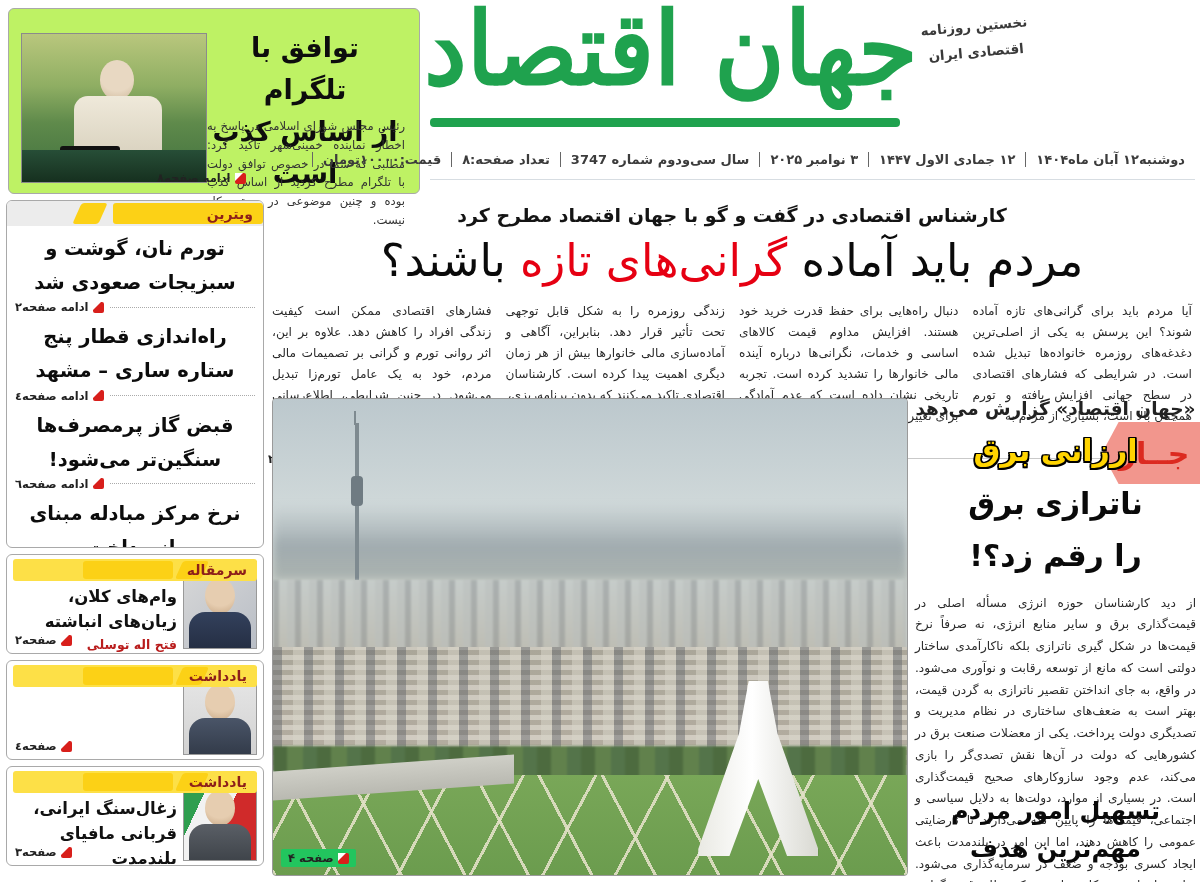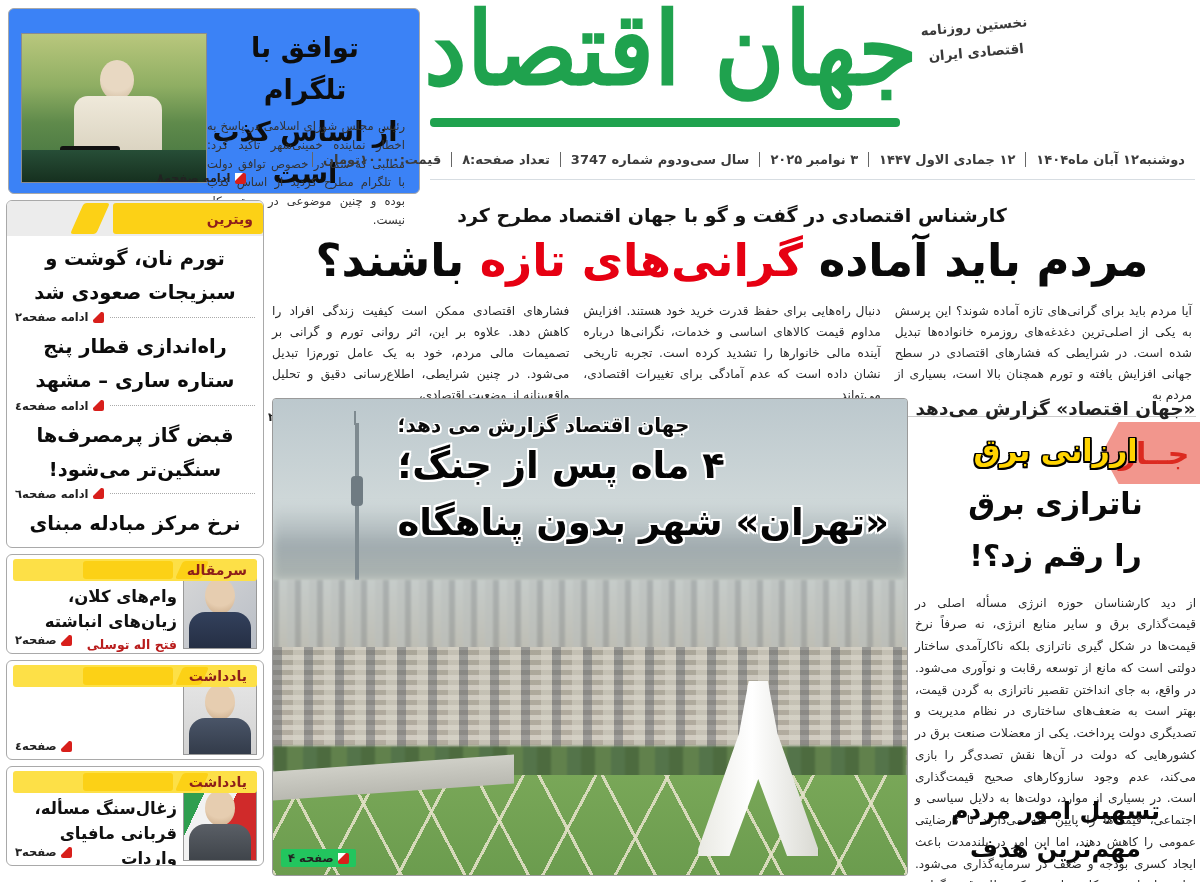--- a/index.html
+++ b/index.html
@@ -2,21 +2,21 @@
 <html lang="fa" dir="rtl"><head>
 <meta charset="utf-8">
 <style>
   * { margin:0; padding:0; box-sizing:border-box; }
   html,body { width:1200px; height:882px; background:#fff; overflow:hidden;
     font-family:"DejaVu Sans","Liberation Sans",sans-serif; }
   .abs { position:absolute; }
   body { position:relative; direction:rtl; color:#1c1c1c; }
 
   
-  .topleft { left:8px; top:8px; width:412px; height:186px; border:1px solid #a9a9a9; border-radius:6px; background:#3b82f6; }
+  .topleft { left:8px; top:8px; width:412px; height:186px; border:1px solid #a9a9a9; border-radius:6px; background:#bef264; }
   .topleft .photo { position:absolute; left:12px; top:24px; width:186px; height:150px; border:1px solid #8b8b8b;
     background:linear-gradient(180deg,#b9c77d 0%,#8fae63 35%,#5f8a4b 60%,#3f6f3e 100%); overflow:hidden; }
   .topleft .photo .head { position:absolute; left:78px; top:26px; width:34px; height:40px; border-radius:50%;
     background:radial-gradient(circle at 50% 35%, #e8d8c2 0 55%, #cdb79a 100%); }
   .topleft .photo .shirt { position:absolute; left:52px; top:62px; width:88px; height:60px; border-radius:14px 14px 0 0;
     background:linear-gradient(180deg,#efe9da,#d9d2bf); }
   .topleft .photo .desk { position:absolute; left:0; bottom:0; width:100%; height:32px;
     background:linear-gradient(180deg,#274e37,#16301f); }
   .topleft .photo .mic { position:absolute; left:38px; bottom:26px; width:60px; height:10px; background:#111; border-radius:3px; }
   .topleft h2 { position:absolute; right:14px; top:18px; width:200px; text-align:center;
@@ -44,21 +44,21 @@
   .tagline { position:absolute; left:480px; top:14px; width:130px; text-align:center; transform:rotate(-5deg);
     font-size:13.5px; font-weight:bold; color:#3a3a3a; line-height:1.9; }
   .dateline { position:absolute; left:0; top:152px; width:100%; display:flex; direction:rtl;
     justify-content:space-between; border-bottom:1px solid #d7dde2; padding-bottom:12px; }
   .dateline span { font-size:13px; font-weight:bold; color:#3c3c3c; padding:0 10px;
     border-left:1.5px solid #666; white-space:nowrap; }
 
   
   .lead { left:268px; top:202px; width:928px; height:192px; }
   .lead .kicker { text-align:center; font-size:19px; font-weight:bold; color:#141414; margin-top:2px; }
-  .lead h1 { text-align:center; font-size:45px; font-weight:bold; color:#0a0a0a; margin-top:8px; letter-spacing:-1px; }
+  .lead h1 { text-align:center; font-size:45px; font-weight:normal; color:#0a0a0a; margin-top:8px; letter-spacing:-1px; }
   .lead h1 .red { color:#e60012; }
   .lead .cols { display:flex; direction:rtl; gap:14px; margin-top:14px; padding:0 4px; }
   .lead .col { flex:1; font-size:12.2px; line-height:1.72; text-align:justify; color:#2b2b2b; }
   .lead .cont-row { margin-top:4px; }
 
   
   .photo-box { left:272px; top:398px; width:636px; height:478px; border:1.5px solid #9a9a9a; border-radius:4px;
     overflow:hidden; background:#cfd6d6; }
   .ph-sky { position:absolute; left:0; top:0; width:100%; height:40%;
     background:linear-gradient(180deg,#bcc8cd 0%,#d4dcdc 70%,#c9cfc9 100%); }
@@ -109,21 +109,21 @@
     text-shadow:-1.5px -1.5px 0 #000,1.5px -1.5px 0 #000,-1.5px 1.5px 0 #000,1.5px 1.5px 0 #000,0 -1.5px #000,0 1.5px #000,-1.5px 0 #000,1.5px 0 #000; }
   .power .body { margin-top:10px; font-size:12.1px; line-height:1.8; text-align:justify; color:#2a2a2a; }
 
   
   .digital { left:915px; top:792px; width:281px; height:84px; }
   .digital h1 { text-align:center; font-size:24px; font-weight:bold; color:#0a0a0a; line-height:1.6; }
 
   
   .side { left:6px; top:200px; width:258px; }
   .sbox { border:1px solid #a9a9a9; border-radius:6px; background:#fff; overflow:hidden; position:relative; }
-  .hdr { height:35px; background:#ececec; position:relative; display:flex; direction:rtl; align-items:center; }
+  .hdr { height:25px; background:#ececec; position:relative; display:flex; direction:rtl; align-items:center; }
   .hdr .band { position:absolute; top:2px; bottom:2px; border-radius:3px; background:#fcd116; }
   .hdr .chip { position:absolute; top:2px; bottom:2px; width:26px; background:#fcd116; transform:skewX(-24deg); border-radius:3px; }
   .hdr .lab { position:relative; z-index:2; font-size:14px; font-weight:bold; color:#8d1f1a; margin-right:10px; }
   .vitrine { height:348px; }
   .vitrine .hdr .band { right:0; width:150px; }
   .vitrine .hdr .chip { right:160px; }
   .v-item { padding:6px 8px 0 8px; }
   .v-item .t { text-align:center; font-size:19.5px; font-weight:bold; color:#0c0c0c; line-height:1.75; min-height:62px; }
   .v-item .cont-row .rule { border-bottom:1px dotted #aaa; }
 
@@ -183,20 +183,21 @@
     <span>قیمت:۱۰۰۰۰تومان</span>
   </div>
 </div>
 
 <div class="abs lead">
   <div class="kicker">کارشناس اقتصادی در گفت و گو با جهان اقتصاد مطرح کرد</div>
   <h1><span>مردم باید آماده </span><span class="red">گرانی‌های تازه</span><span> باشند؟</span></h1>
   <div class="cols">
     <div class="col">آیا مردم باید برای گرانی‌های تازه آماده شوند؟ این پرسش به یکی از اصلی‌ترین دغدغه‌های روزمره خانواده‌ها تبدیل شده است. در شرایطی که فشارهای اقتصادی در سطح جهانی افزایش یافته و تورم همچنان بالا است، بسیاری از مردم به</div>
     <div class="col">دنبال راه‌هایی برای حفظ قدرت خرید خود هستند. افزایش مداوم قیمت کالاهای اساسی و خدمات، نگرانی‌ها درباره آینده مالی خانوارها را تشدید کرده است. تجربه تاریخی نشان داده است که عدم آمادگی برای تغییرات اقتصادی، می‌تواند</div>
+    <div class="col">زندگی روزمره را به شکل قابل توجهی تحت تأثیر قرار دهد. بنابراین، آگاهی و آماده‌سازی مالی خانوارها بیش از هر زمان دیگری اهمیت پیدا کرده است. کارشناسان اقتصادی تاکید می‌کنند که بدون برنامه‌ریزی،</div>
     <div class="col">فشارهای اقتصادی ممکن است کیفیت زندگی افراد را کاهش دهد. علاوه بر این، اثر روانی تورم و گرانی بر تصمیمات مالی مردم، خود به یک عامل تورم‌زا تبدیل می‌شود. در چنین شرایطی، اطلاع‌رسانی دقیق و تحلیل واقع‌بینانه از وضعیت اقتصادی،</div>
   </div>
   <div class="cont-row">
     <div class="rule"></div>
     <div class="cont">
       <span class="flag"></span>
       <span class="txt">ادامه صفحه۲</span>
     </div>
   </div>
 </div>
@@ -204,25 +205,20 @@
 <div class="abs photo-box">
   <div class="ph-sky"></div>
   <div class="ph-mountains"></div>
   <div class="ph-milad"></div>
   <div class="ph-city-far"></div>
   <div class="ph-city-near"></div>
   <div class="ph-trees"></div>
   <div class="ph-lawn"></div>
   <div class="ph-road"></div>
   <div class="ph-azadi"></div>
-  <div class="ph-head">
-    <div class="k">جهان اقتصاد گزارش می دهد؛</div>
-    <div class="l1">۴ ماه پس از جنگ؛</div>
-    <div class="l2">«تهران» شهر بدون پناهگاه</div>
-  </div>
   <div class="ph-tag cont">
     <span class="flag"></span>
     <span class="txt">صفحه ۴</span>
   </div>
 </div>
 
 <div class="abs power">
   <div class="kicker">«جهان اقتصاد» گزارش می‌دهد</div>
   <div class="ribbon">جــار</div>
   <h1><span class="gold">ارزانی برق</span><span> ناترازی برق</span><br>
@@ -326,21 +322,21 @@
       <div class="bg bg-flag"></div>
       <div class="head"></div>
       <div class="suit suit-char"></div>
     </div>
     <div class="hdr">
       <div class="band"></div>
       <div class="chip"></div>
       <div class="lab">یادداشت</div>
     </div>
     <div class="content">
-      <div class="title">زغال‌سنگ مسأله، قربانی مافیای واردات</div>
+      <div class="title">زغال‌سنگ ایرانی، قربانی مافیای بلندمدت</div>
 
     </div>
     <div class="cont">
       <span class="flag"></span>
       <span class="txt">صفحه۳</span>
     </div>
   </div>
 
 </div>
 

